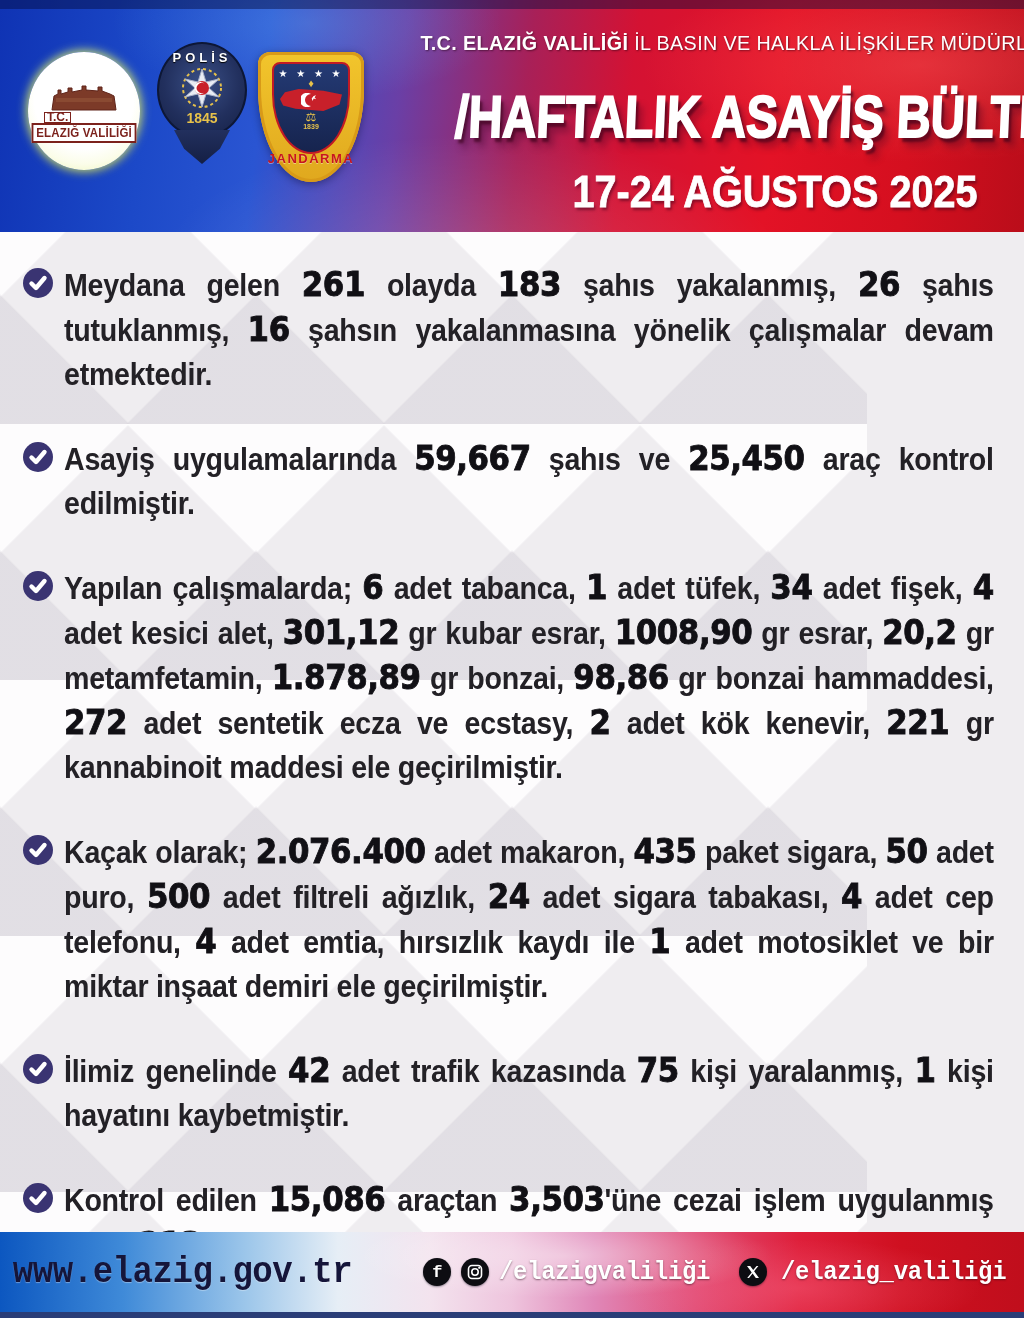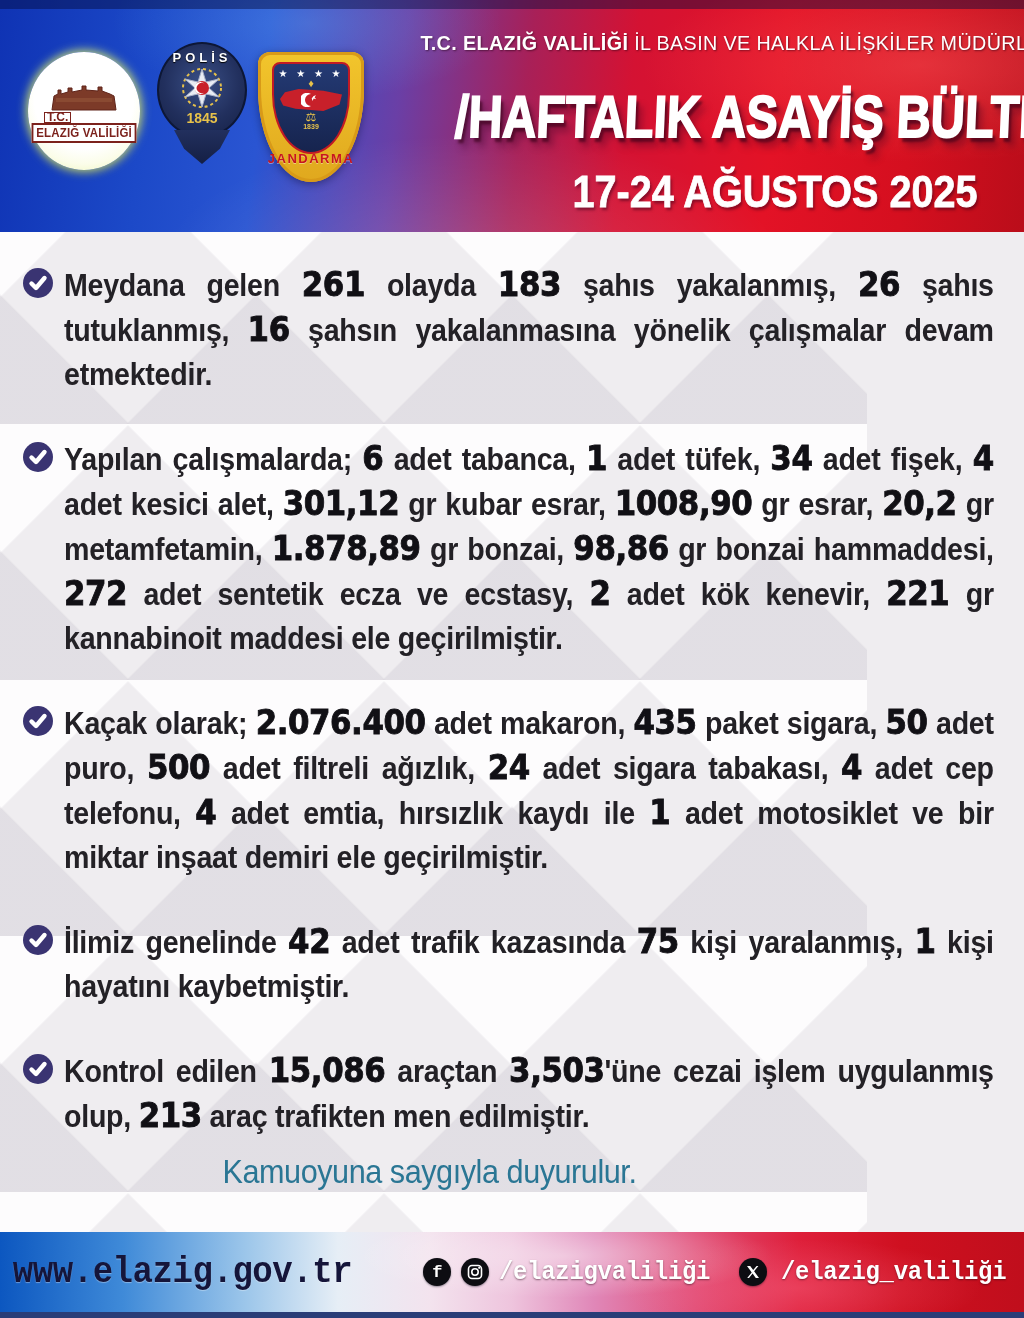--- a/index.html
+++ b/index.html
@@ -228,20 +228,29 @@
   <div class="body-area">
     <div id="bullets-container">
         <div class="bullet">
   <span class="check">
     <svg width="32" height="32" viewBox="0 0 32 32">
       <circle cx="16" cy="16" r="15" fill="#3a3472"></circle>
       <path d="M9.5 16.5 L14 21 L22.5 11" fill="none" stroke="#fff" stroke-width="4.4" stroke-linecap="round" stroke-linejoin="round"></path>
     </svg>
   </span>
 <p><span>Meydana gelen </span><span class="num">261</span><span> olayda </span><span class="num">183</span><span> şahıs yakalanmış, </span><span class="num">26</span><span> şahıs tutuklanmış, </span><span class="num">16</span><span> şahsın yakalanmasına yönelik çalışmalar devam etmektedir.</span></p>
+        </div>
+        <div class="bullet">
+  <span class="check">
+    <svg width="32" height="32" viewBox="0 0 32 32">
+      <circle cx="16" cy="16" r="15" fill="#3a3472"></circle>
+      <path d="M9.5 16.5 L14 21 L22.5 11" fill="none" stroke="#fff" stroke-width="4.4" stroke-linecap="round" stroke-linejoin="round"></path>
+    </svg>
+  </span>
+<p><span>Asayiş uygulamalarında </span><span class="num">59,667</span><span> şahıs ve </span><span class="num">25,450</span><span> araç kontrol edilmiştir.</span></p>
         </div>
         <div class="bullet">
   <span class="check">
     <svg width="32" height="32" viewBox="0 0 32 32">
       <circle cx="16" cy="16" r="15" fill="#3a3472"></circle>
       <path d="M9.5 16.5 L14 21 L22.5 11" fill="none" stroke="#fff" stroke-width="4.4" stroke-linecap="round" stroke-linejoin="round"></path>
     </svg>
   </span>
 <p><span>Yapılan çalışmalarda; </span><span class="num">6</span><span> adet tabanca, </span><span class="num">1</span><span> adet tüfek, </span><span class="num">34</span><span> adet fişek, </span><span class="num">4</span><span> adet kesici alet, </span><span class="num">301,12</span><span> gr kubar esrar, </span><span class="num">1008,90</span><span> gr esrar, </span><span class="num">20,2</span><span> gr metamfetamin, </span><span class="num">1.878,89</span><span> gr bonzai, </span><span class="num">98,86</span><span> gr bonzai hammaddesi, </span><span class="num">272</span><span> adet sentetik ecza ve ecstasy, </span><span class="num">2</span><span> adet kök kenevir, </span><span class="num">221</span><span> gr kannabinoit maddesi ele geçirilmiştir.</span></p>
         </div>

